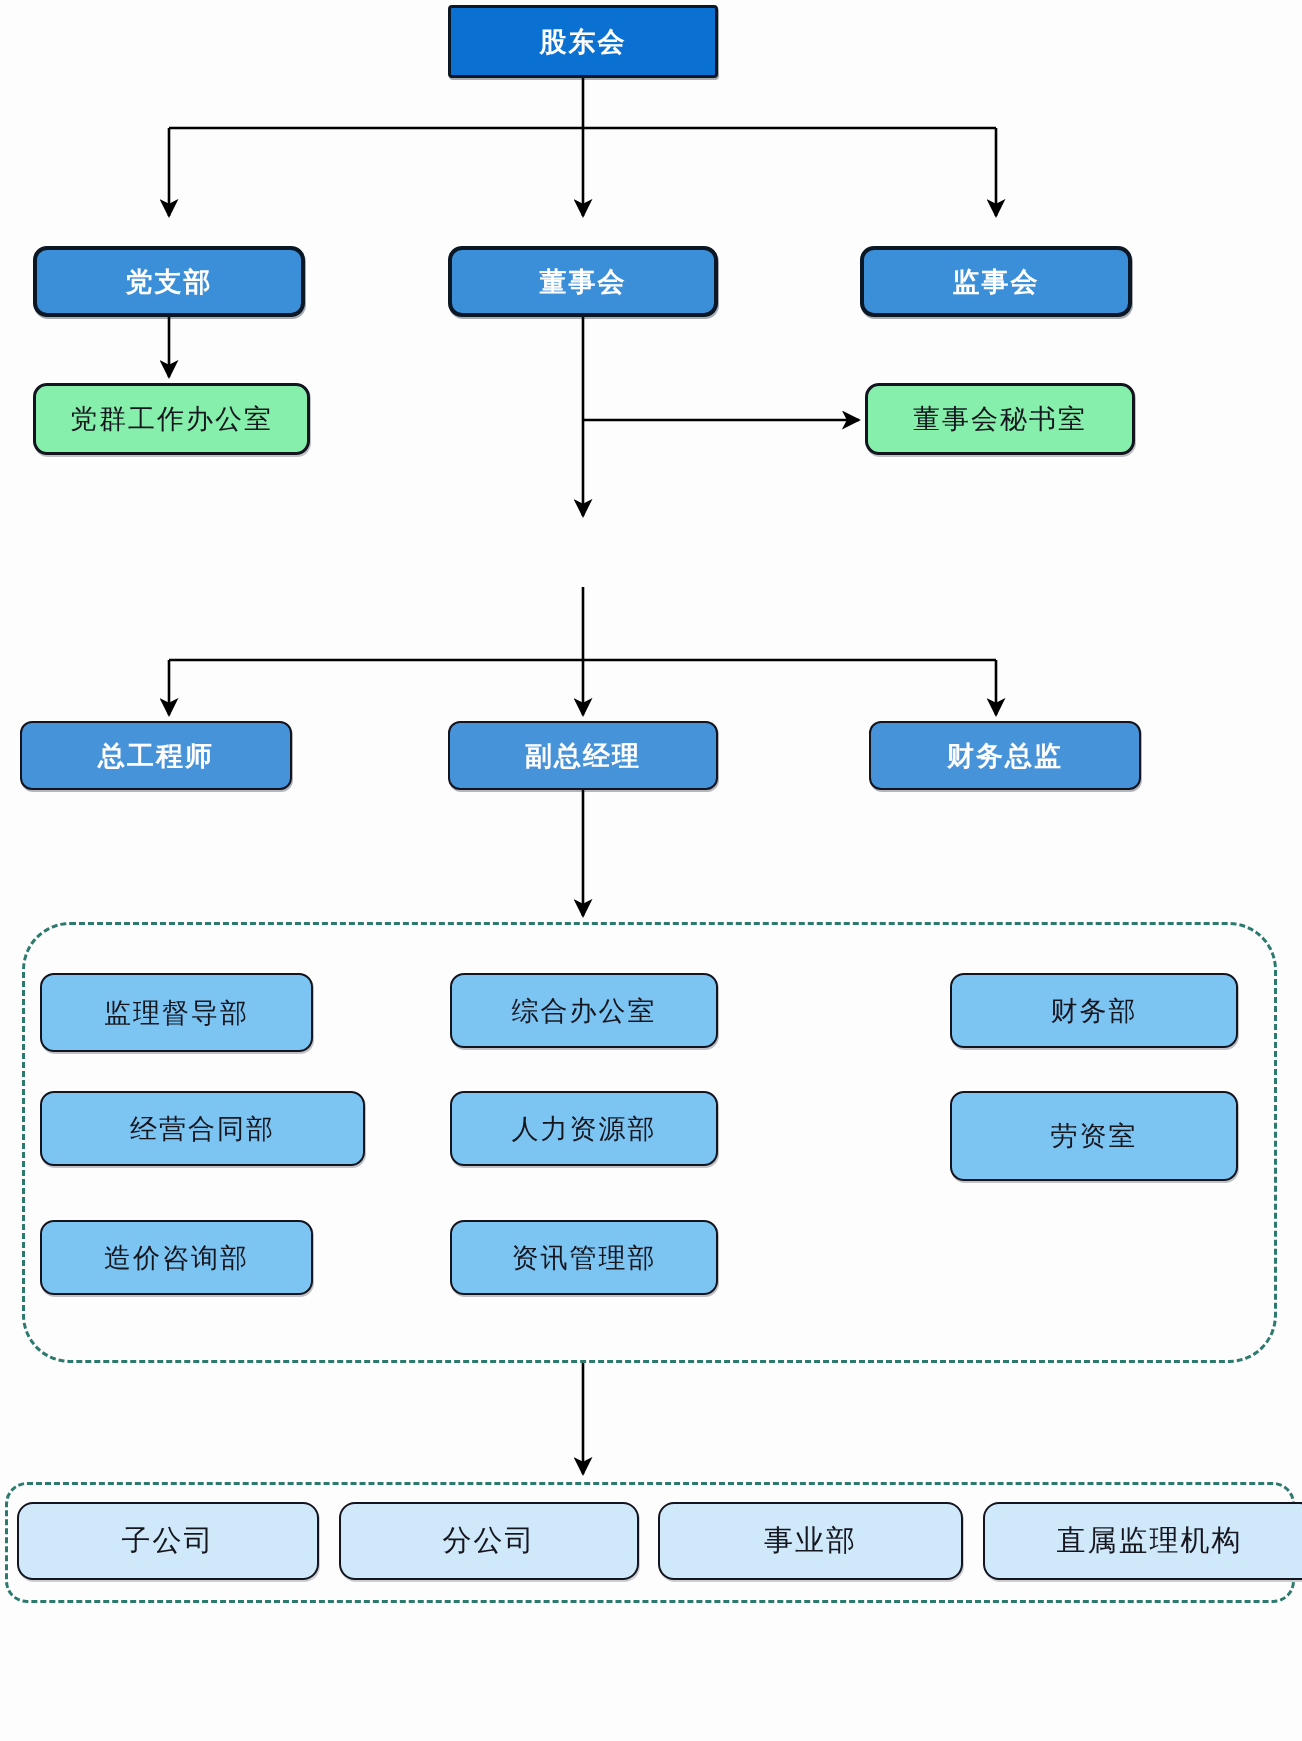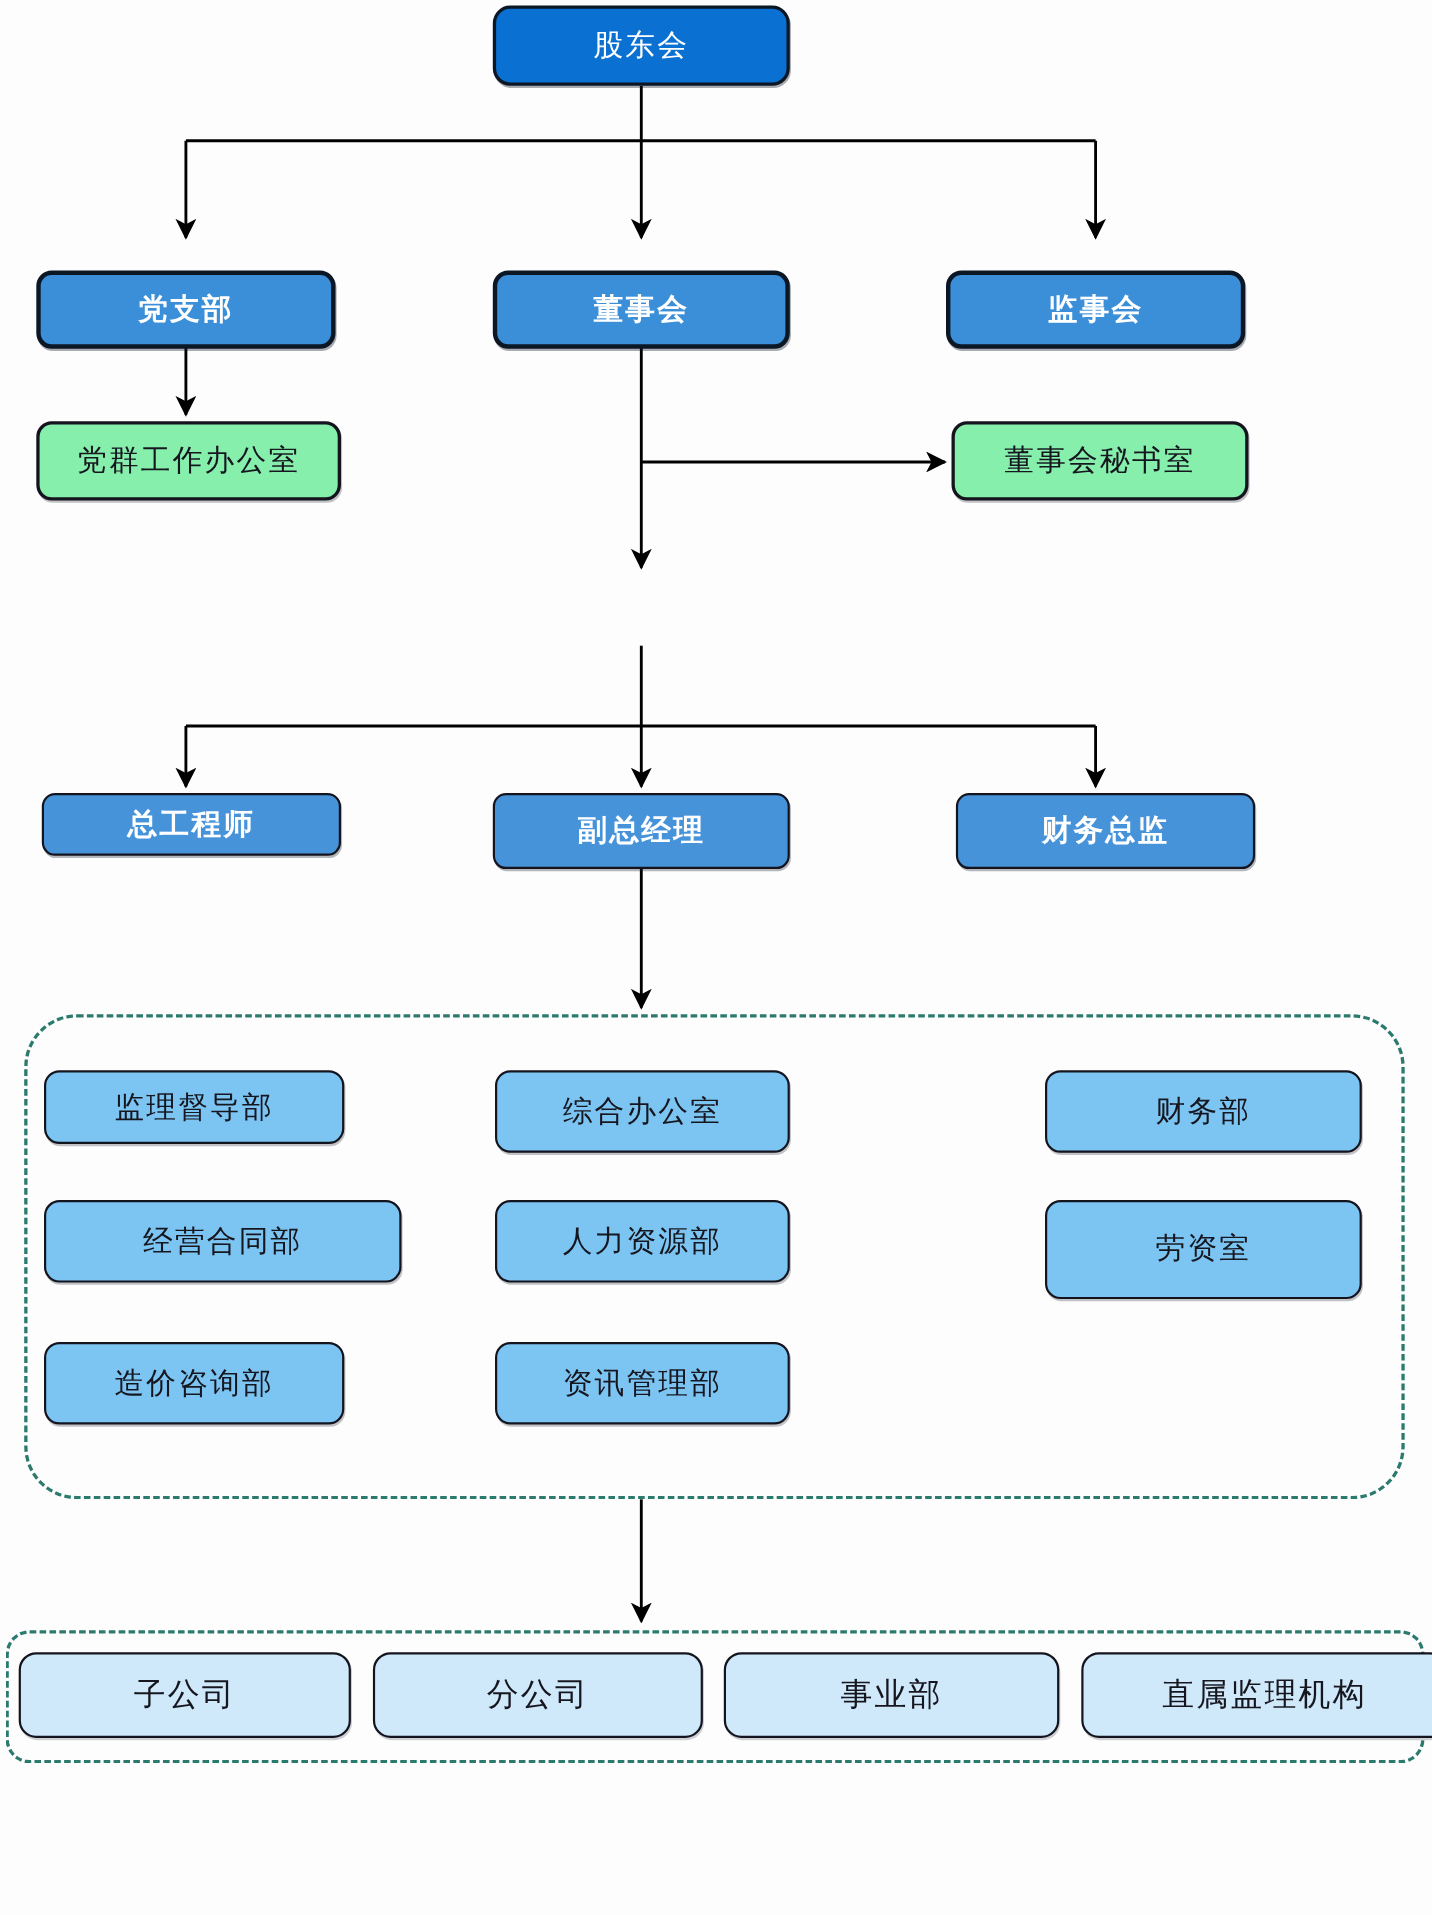--- a/index.html
+++ b/index.html
@@ -18,23 +18,23 @@
     display:flex;
     align-items:center;
     justify-content:center;
     text-align:center;
     letter-spacing:2px;
     line-height:1.1;
   }
   .lvl-top{
     background:#0a70d2;
     border:3px solid #0c1726;
-    border-radius:16px;
+    border-radius:4px;
     color:#ffffff;
-    font-weight:normal;
+    font-weight:bold;
     font-size:27px;
     box-shadow:1px 2px 0 rgba(10,20,35,.35);
   }
   .lvl-2{
     background:#3b8ed8;
     border:4px solid #0c1726;
     border-radius:14px;
     color:#ffffff;
     font-weight:bold;
     font-size:27px;
@@ -125,25 +125,25 @@
   <div class="node lvl-top" style="left:448px;top:5px;width:270px;height:73px">股东会</div>
 
   <div class="node lvl-2" style="left:33px;top:222px;width:272px;height:71px">党支部</div>
   <div class="node lvl-2" style="left:448px;top:222px;width:270px;height:71px">董事会</div>
   <div class="node lvl-2" style="left:860px;top:222px;width:272px;height:71px">监事会</div>
 
   <div class="node lvl-light" style="left:33px;top:383px;width:277px;height:72px">党群工作办公室</div>
   <div class="node lvl-light" style="left:865px;top:383px;width:270px;height:72px">董事会秘书室</div>
 
 
-  <div class="node lvl-mid" style="left:38px;top:721px;width:272px;height:57px">总工程师</div>
+  <div class="node lvl-mid" style="left:20px;top:721px;width:272px;height:69px">总工程师</div>
   <div class="node lvl-mid" style="left:448px;top:721px;width:270px;height:69px">副总经理</div>
   <div class="node lvl-mid" style="left:869px;top:721px;width:272px;height:69px">财务总监</div>
 
-  <div class="node dept" style="left:40px;top:973px;width:273px;height:67px">监理督导部</div>
+  <div class="node dept" style="left:40px;top:973px;width:273px;height:79px">监理督导部</div>
   <div class="node dept" style="left:450px;top:973px;width:268px;height:75px">综合办公室</div>
   <div class="node dept" style="left:950px;top:973px;width:288px;height:75px">财务部</div>
 
   <div class="node dept" style="left:40px;top:1091px;width:325px;height:75px">经营合同部</div>
   <div class="node dept" style="left:450px;top:1091px;width:268px;height:75px">人力资源部</div>
   <div class="node dept" style="left:950px;top:1091px;width:288px;height:90px">劳资室</div>
 
   <div class="node dept" style="left:40px;top:1220px;width:273px;height:75px">造价咨询部</div>
   <div class="node dept" style="left:450px;top:1220px;width:268px;height:75px">资讯管理部</div>
 

